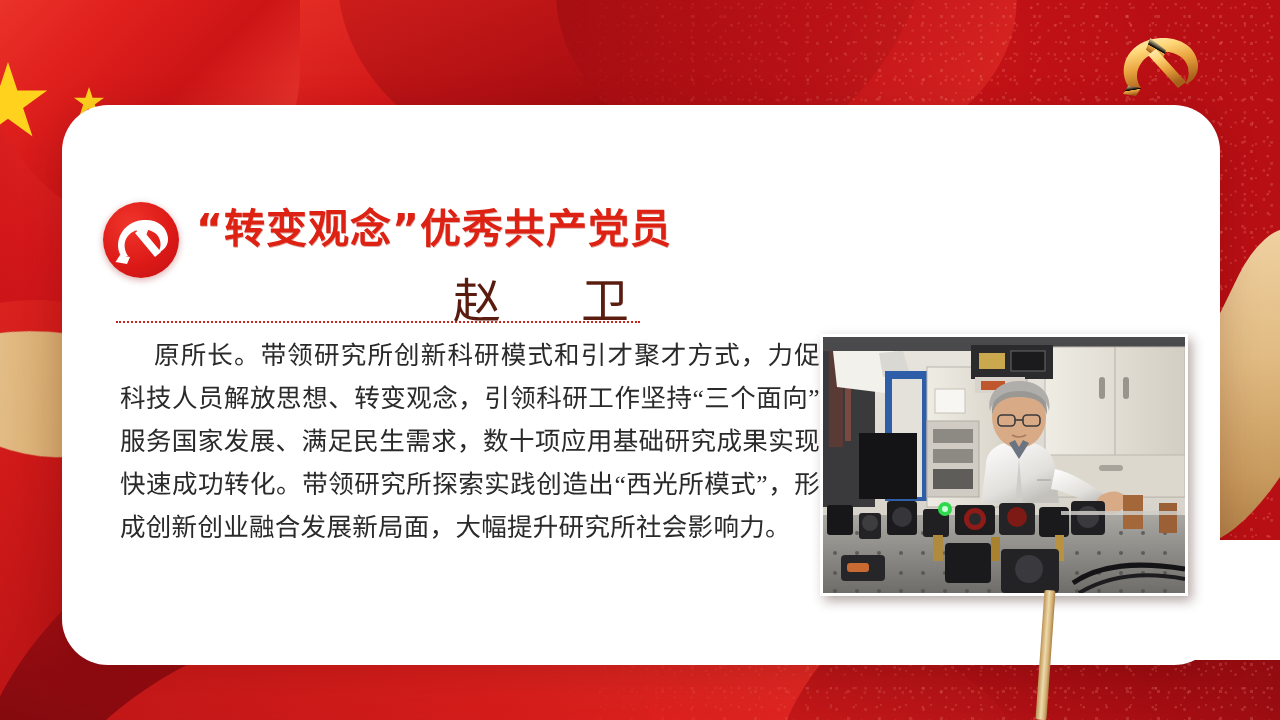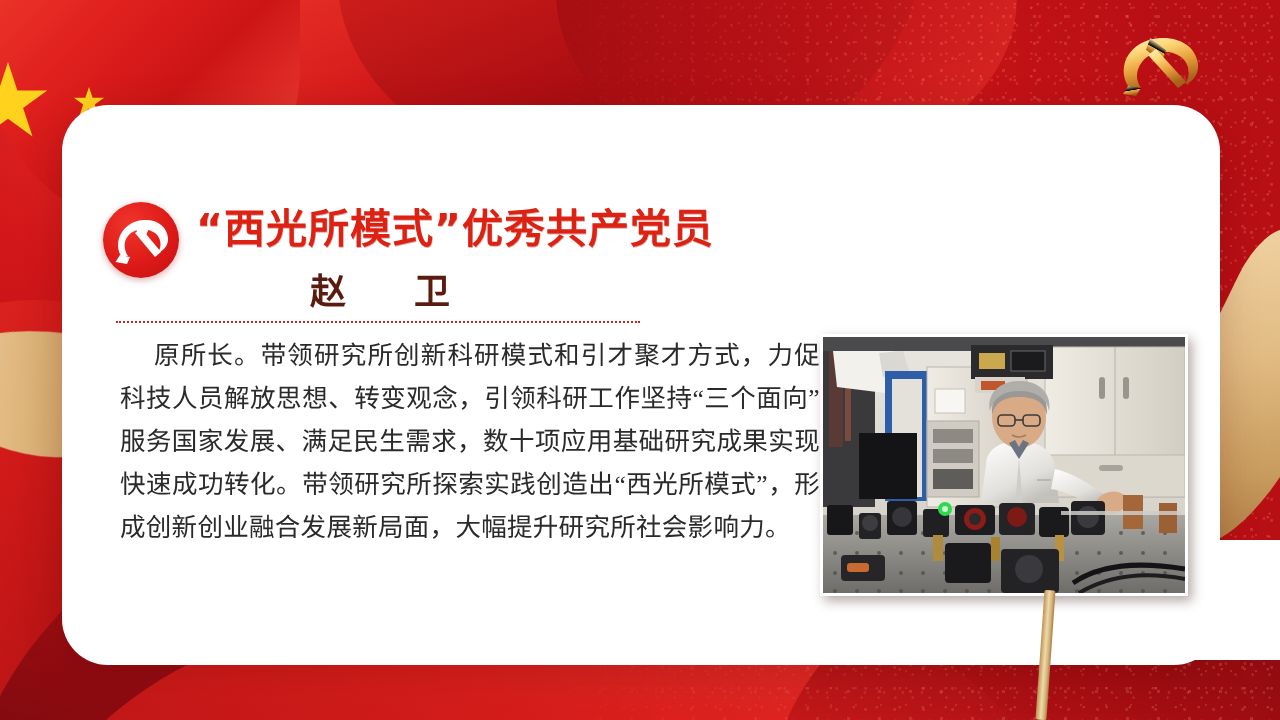--- a/index.html
+++ b/index.html
@@ -205,24 +205,24 @@
     white-space: nowrap;
     line-height: 1.15;
     text-shadow: 0.5px 0.5px 0 rgba(160,20,10,0.35);
   }
 
   .name-line {
     position: absolute;
     left: 115px;
     top: 262px;
     width: 530px;
-    text-align: center;
+    text-align: right;
     font-family: "DejaVu Serif", "Liberation Serif", serif;
-    font-size: 36px;
-    font-weight: bold;
+    font-size: 48px;
+    font-weight: normal;
     color: #5b1c10;
     letter-spacing: 16px;
     text-indent: 16px;
     white-space: nowrap;
   }
 
   .divider {
     position: absolute;
     left: 116px;
     top: 321px;
@@ -336,21 +336,21 @@
     <svg width="76" height="76" viewBox="0 0 76 76">
       <g fill="#ffffff">
         <path d="M18 54 C10 40 19 20 40 18 C55 17 64 25 65 36 C65.6 43 61 49 55 50.5 C59 45 58.5 36 52 31 C44 25 31 26 25 34 C20 40 21 48 25 54 Z"></path>
         <path d="M17 53 L12.5 60 L24 62 L27 55 Z"></path>
         <path d="M30 23 L44 23 L47 31 L33 31 Z" transform="rotate(40 38 27)"></path>
         <path d="M32 31 L38 26 L58 50 L52 55 Z"></path>
       </g>
     </svg>
   </div>
 
-  <div class="title-line">“西光所模式”优秀共产党员</div>
+  <div class="title-line">“转变观念”优秀共产党员</div>
   <div class="name-line">赵　卫</div>
   <div class="divider"></div>
 
   <div class="body-text">原所长。带领研究所创新科研模式和引才聚才方式，力促科技人员解放思想、转变观念，引领科研工作坚持“三个面向”服务国家发展、满足民生需求，数十项应用基础研究成果实现快速成功转化。带领研究所探索实践创造出“西光所模式”，形成创新创业融合发展新局面，大幅提升研究所社会影响力。</div>
 
   <div class="photo">
     <svg width="362" height="256" viewBox="0 0 362 256">
       <defs>
         <linearGradient id="wall" x1="0" y1="0" x2="0" y2="1">
           <stop offset="0%" stop-color="#e9e6df"></stop>

